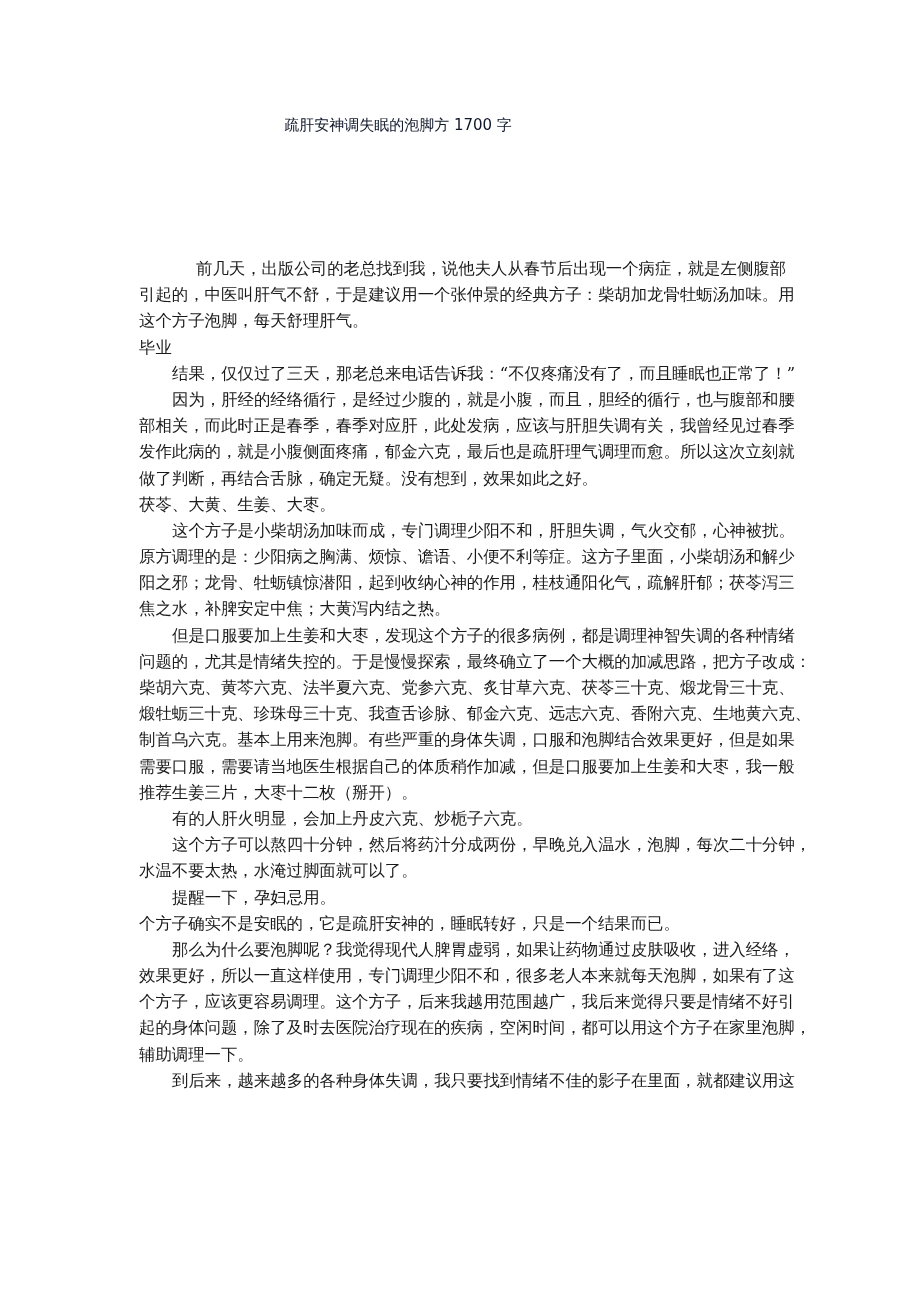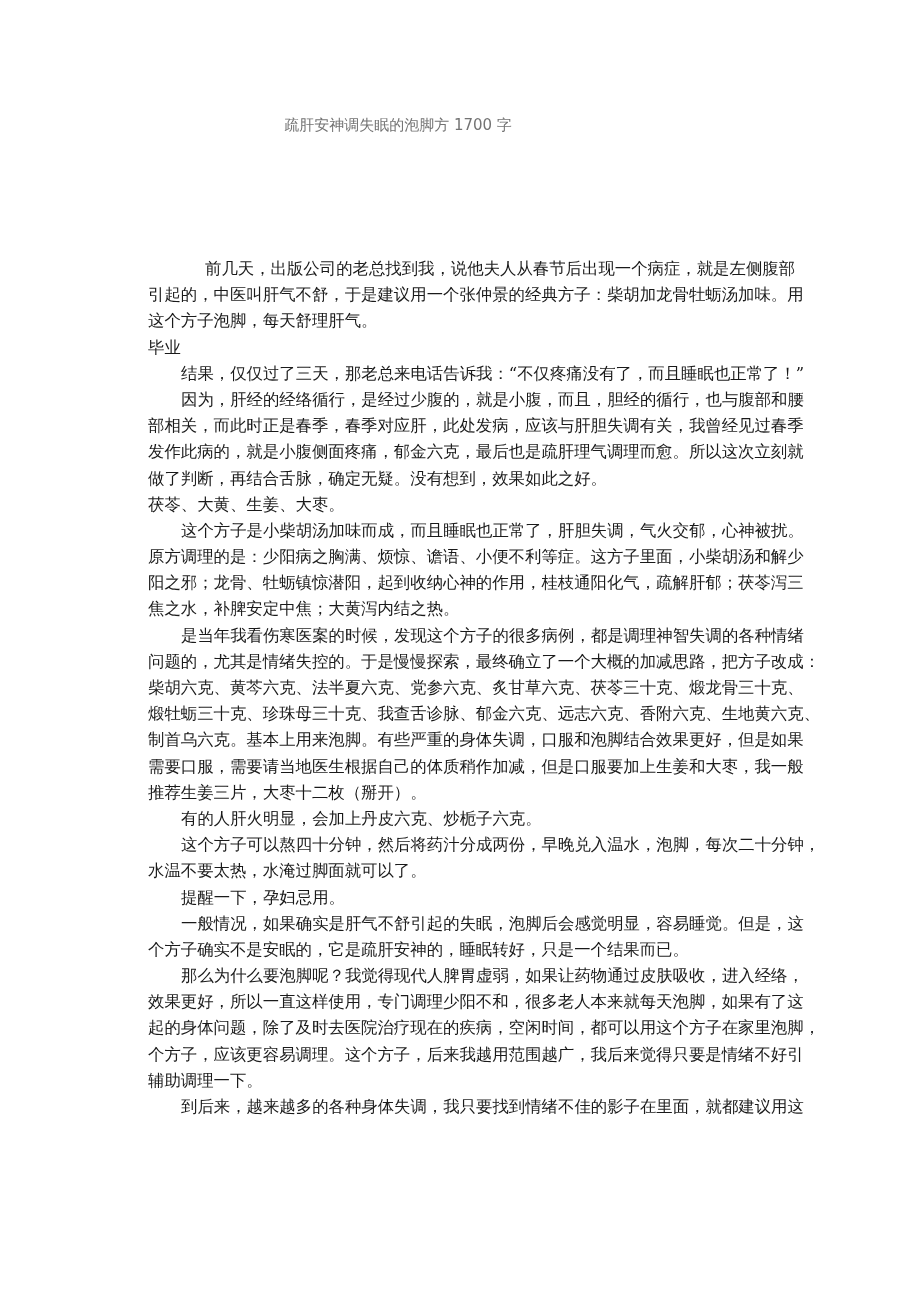--- a/index.html
+++ b/index.html
@@ -16,29 +16,28 @@
     color: #1a1a1a;
   }
   .page-title {
     position: absolute;
     top: 116px;
     left: 0;
     width: 796px;
     text-align: center;
     font-family: "DejaVu Sans", "Liberation Sans", sans-serif;
     font-size: 15px;
-    color: #737373;
+    color: #0f172a;
     letter-spacing: 0px;
   }
   .doc-body {
     position: absolute;
     top: 256px;
     left: 139px;
     width: 644px;
-    margin-left: 9px;
   }
   .line {
     height: 26.2px;
     line-height: 26.2px;
     font-size: 16.4px;
     white-space: nowrap;
     text-align: justify;
     text-align-last: justify;
     letter-spacing: 0px;
   }
@@ -76,29 +75,29 @@
     <div class="line">部相关，而此时正是春季，春季对应肝，此处发病，应该与肝胆失调有关，我曾经见过春季</div>
     <div class="line">发作此病的，就是小腹侧面疼痛，郁金六克，最后也是疏肝理气调理而愈。所以这次立刻就</div>
     <div class="line last">做了判断，再结合舌脉，确定无疑。没有想到，效果如此之好。</div>
   </div>
 
   <div class="paragraph">
     <div class="line last">茯苓、大黄、生姜、大枣。</div>
   </div>
 
   <div class="paragraph">
-    <div class="line indent2">这个方子是小柴胡汤加味而成，而且睡眠也正常了，肝胆失调，气火交郁，心神被扰。</div>
+    <div class="line indent2">这个方子是小柴胡汤加味而成，专门调理少阳不和，肝胆失调，气火交郁，心神被扰。</div>
     <div class="line">原方调理的是：少阳病之胸满、烦惊、谵语、小便不利等症。这方子里面，小柴胡汤和解少</div>
     <div class="line">阳之邪；龙骨、牡蛎镇惊潜阳，起到收纳心神的作用，桂枝通阳化气，疏解肝郁；茯苓泻三</div>
     <div class="line last">焦之水，补脾安定中焦；大黄泻内结之热。</div>
   </div>
 
 
   <div class="paragraph">
-    <div class="line indent2">是当年我看伤寒医案的时候，发现这个方子的很多病例，都是调理神智失调的各种情绪</div>
+    <div class="line indent2">但是口服要加上生姜和大枣，发现这个方子的很多病例，都是调理神智失调的各种情绪</div>
     <div class="line">问题的，尤其是情绪失控的。于是慢慢探索，最终确立了一个大概的加减思路，把方子改成：</div>
     <div class="line">柴胡六克、黄芩六克、法半夏六克、党参六克、炙甘草六克、茯苓三十克、煅龙骨三十克、</div>
     <div class="line">煅牡蛎三十克、珍珠母三十克、我查舌诊脉、郁金六克、远志六克、香附六克、生地黄六克、</div>
     <div class="line">制首乌六克。基本上用来泡脚。有些严重的身体失调，口服和泡脚结合效果更好，但是如果</div>
     <div class="line">需要口服，需要请当地医生根据自己的体质稍作加减，但是口服要加上生姜和大枣，我一般</div>
     <div class="line last">推荐生姜三片，大枣十二枚（掰开）。</div>
   </div>
 
   <div class="paragraph">
     <div class="line indent2 last">有的人肝火明显，会加上丹皮六克、炒栀子六克。</div>
@@ -107,28 +106,27 @@
   <div class="paragraph">
     <div class="line indent2">这个方子可以熬四十分钟，然后将药汁分成两份，早晚兑入温水，泡脚，每次二十分钟，</div>
     <div class="line last">水温不要太热，水淹过脚面就可以了。</div>
   </div>
 
   <div class="paragraph">
     <div class="line indent2 last">提醒一下，孕妇忌用。</div>
   </div>
 
   <div class="paragraph">
-    <div class="line indent2">一般情况，如果确实是肝气不舒引起的失眠，泡脚后会感觉明显，容易睡觉。但是，这</div>
     <div class="line last">个方子确实不是安眠的，它是疏肝安神的，睡眠转好，只是一个结果而已。</div>
   </div>
 
   <div class="paragraph">
     <div class="line indent2">那么为什么要泡脚呢？我觉得现代人脾胃虚弱，如果让药物通过皮肤吸收，进入经络，</div>
     <div class="line">效果更好，所以一直这样使用，专门调理少阳不和，很多老人本来就每天泡脚，如果有了这</div>
+    <div class="line">个方子，应该更容易调理。这个方子，后来我越用范围越广，我后来觉得只要是情绪不好引</div>
     <div class="line">起的身体问题，除了及时去医院治疗现在的疾病，空闲时间，都可以用这个方子在家里泡脚，</div>
-    <div class="line">个方子，应该更容易调理。这个方子，后来我越用范围越广，我后来觉得只要是情绪不好引</div>
     <div class="line last">辅助调理一下。</div>
   </div>
 
   <div class="paragraph">
     <div class="line indent2">到后来，越来越多的各种身体失调，我只要找到情绪不佳的影子在里面，就都建议用这</div>
   </div>
 </div>
 
 </body></html>

